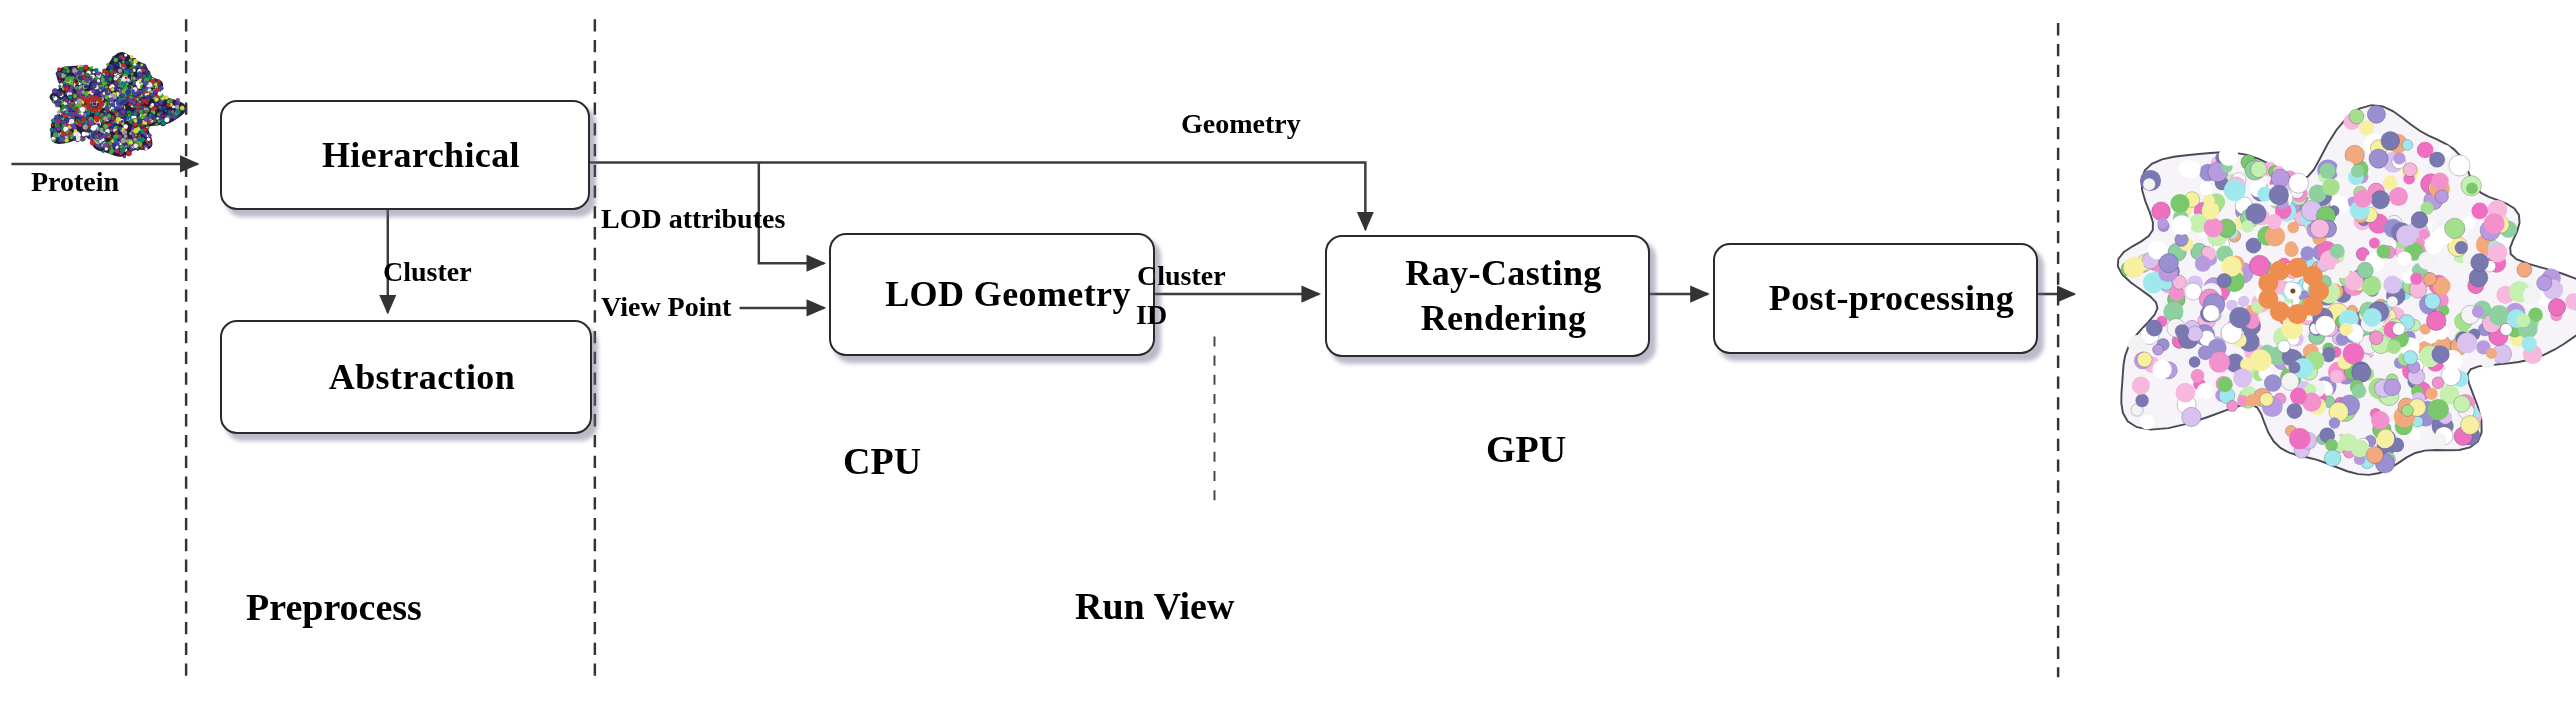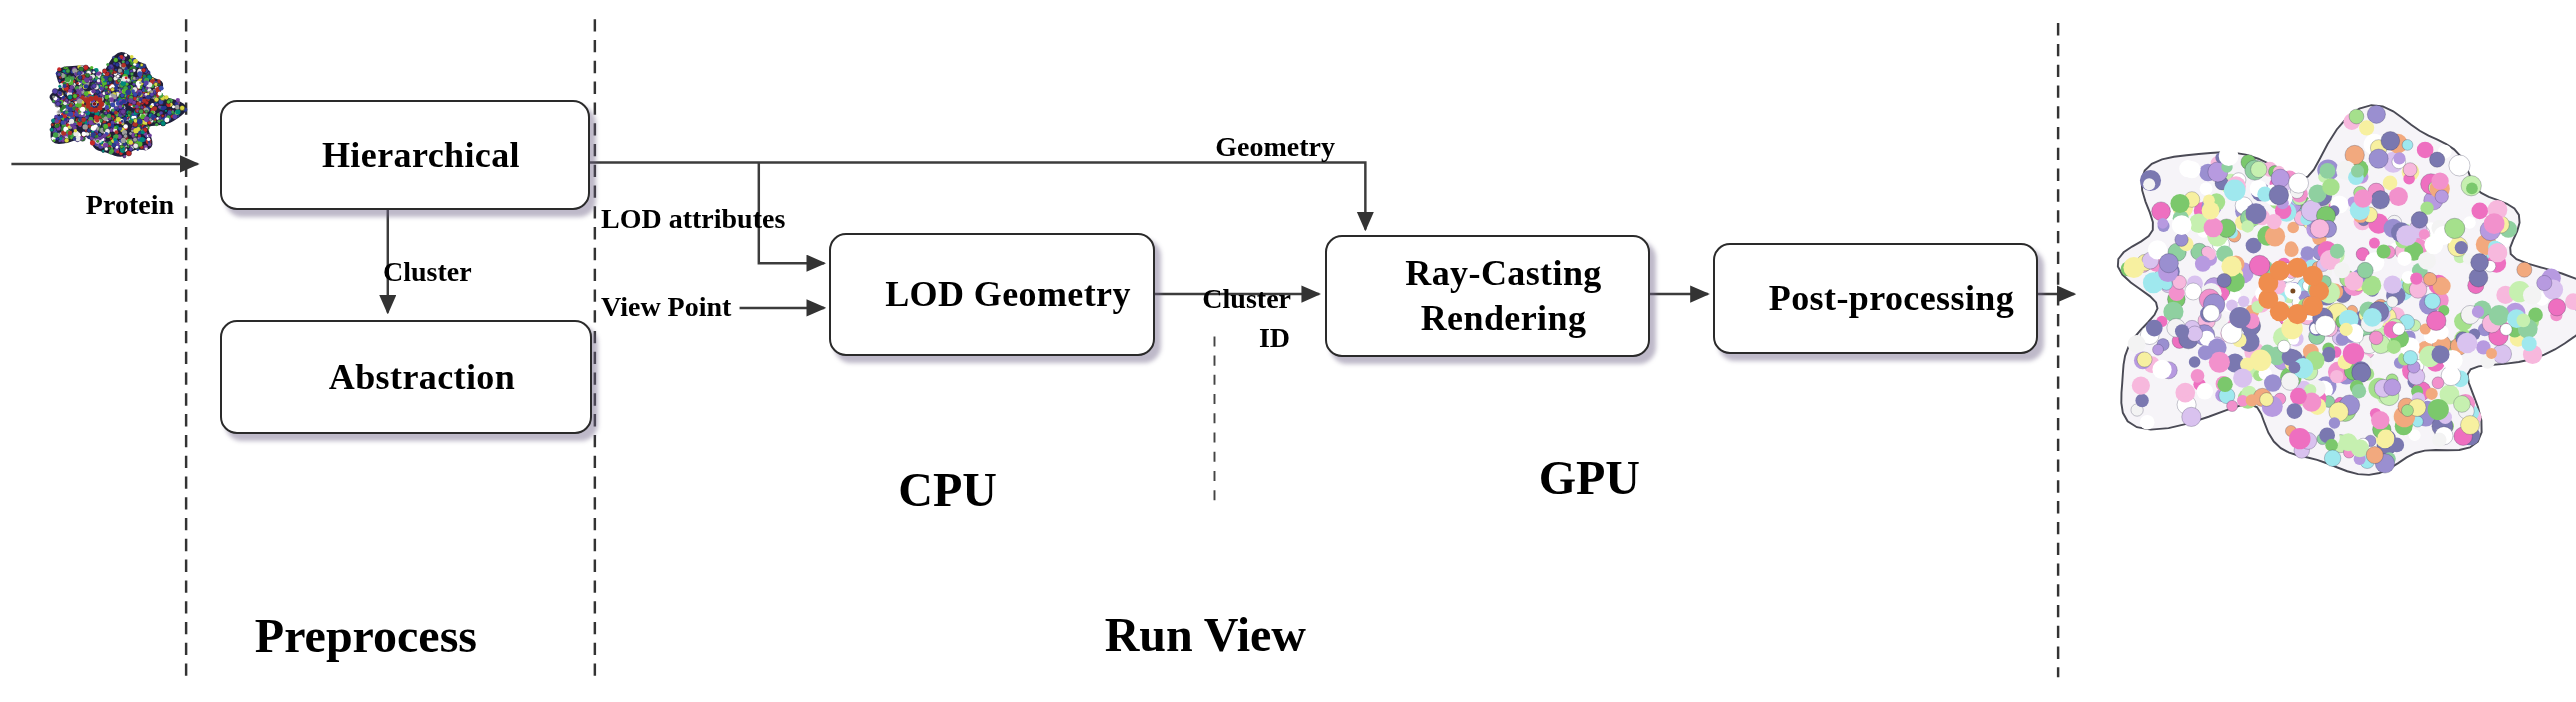--- a/index.html
+++ b/index.html
@@ -14,22 +14,22 @@
     border-radius:17px;
     box-shadow:5.4px 6.2px 4.6px rgba(110,100,135,0.45);
     display:flex;flex-direction:column;justify-content:center;align-items:center;
     color:#000;font-weight:bold;font-size:36px;line-height:45px;
     text-align:center;letter-spacing:0.4px;padding-left:32px;
   }
   .lbl{
     position:absolute;color:#000;font-weight:bold;white-space:nowrap;
   }
   .lbl.mid{font-size:28px;}
-  .lbl.sec{font-size:48px;}
-  .center{text-align:right;margin-top:23px;}
+  .lbl.sec{font-size:38px;}
+  .center{text-align:left;}
 </style>
 </head>
 <body>
 
 <div class="canvas">
 
   <svg class="overlay" width="2576" height="702" viewBox="0 0 3345 912">
     <defs>
       <marker id="arrow" viewBox="0 0 8 8" refX="7.2" refY="3.5" markerWidth="8" markerHeight="8" orient="auto" markerUnits="strokeWidth">
         <path d="M0,0 L8,3.5 L0,7 Z" fill="#333333"></path>
@@ -2181,21 +2181,21 @@
 
   <div class="box" style="left:1713px;top:243px;width:289px;height:107px">
     <span>Post-processing</span>
   </div>
 
   <div class="box" style="left:1325px;top:235px;width:289px;height:118px">
     <span>Ray-Casting</span>
     <span>Rendering</span>
   </div>
 
-  <div class="lbl mid center" style="left:20px;top:166px;width:154px">Protein</div>
+  <div class="lbl mid center" style="left:31px;top:166px;width:154px">Protein</div>
 
   <div class="lbl mid" style="left:383px;top:256px">Cluster</div>
 
   <div class="lbl mid" style="left:601px;top:203px">LOD attributes</div>
 
   <div class="lbl mid" style="left:601px;top:291px">View Point</div>
 
   <div class="lbl mid center" style="left:1181px;top:108px;width:154px">Geometry</div>
 
   <div class="lbl mid center" style="left:1137px;top:260px;width:154px">Cluster</div>

